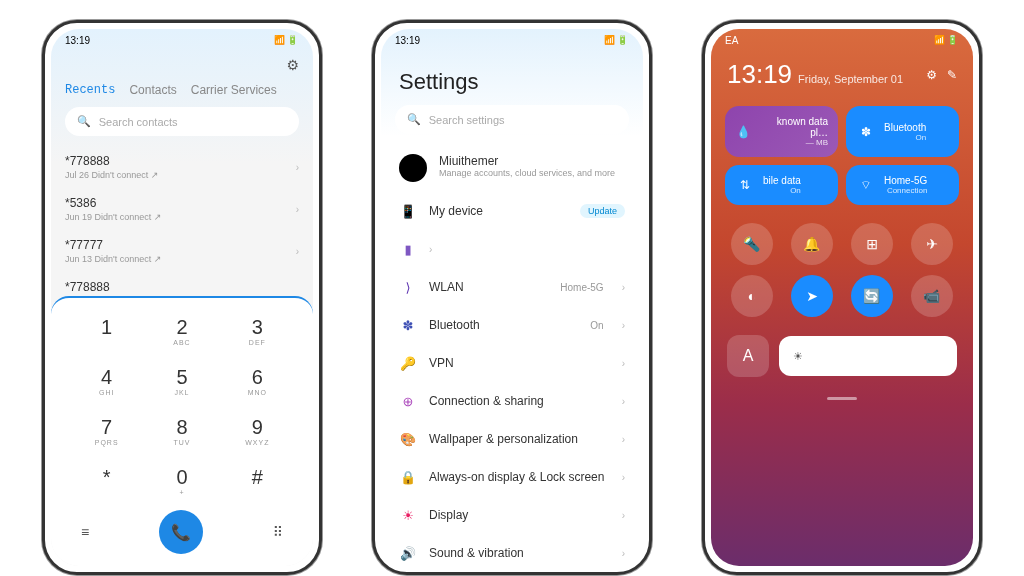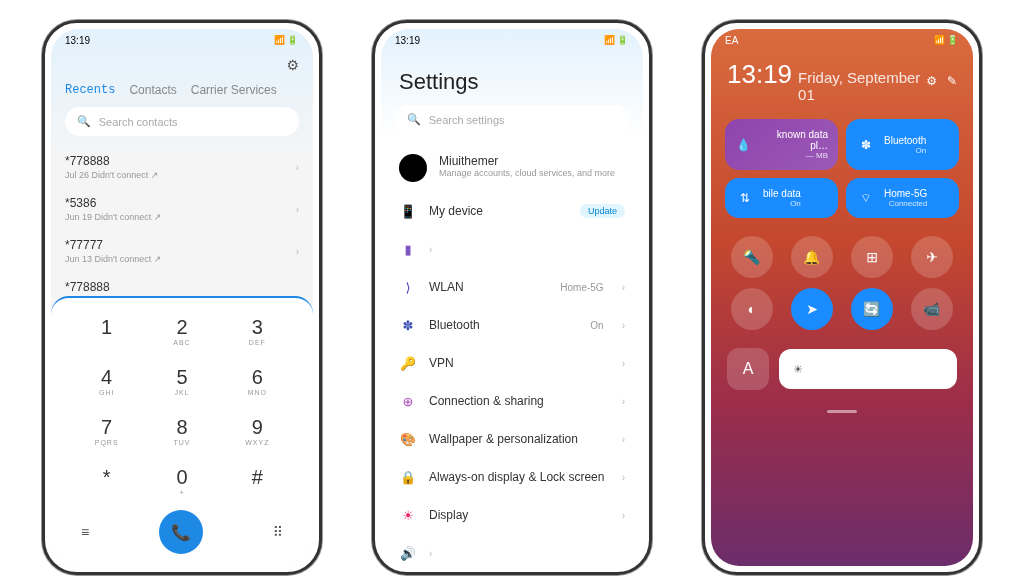--- a/index.html
+++ b/index.html
@@ -131,21 +131,21 @@
 }
 .p3 .status-bar { color: #fff; }
 .cc-header {
   display: flex;
   justify-content: space-between;
   align-items: center;
   padding: 8px 16px;
   color: #fff;
 }
 .cc-time { font-size: 26px; font-weight: 300; }
-.cc-date { font-size: 15px; opacity: 0.85; margin-left: 6px; }
+.cc-date { font-size: 11px; opacity: 0.85; margin-left: 6px; text-align: right; }
 .cc-actions { display: flex; gap: 10px; font-size: 12px; }
 .cc-tiles {
   display: grid;
   grid-template-columns: 1fr 1fr;
   gap: 8px;
   padding: 8px 14px;
 }
 .tile {
   border-radius: 14px;
   padding: 10px;
@@ -390,20 +390,21 @@
             <span class="settings-label">Always-on display &amp; Lock screen</span>
             <span class="chevron">›</span>
           </div>
           <div class="settings-item">
             <span class="settings-icon" style="color:#e91e63">☀</span>
             <span class="settings-label">Display</span>
             <span class="chevron">›</span>
           </div>
           <div class="settings-item">
             <span class="settings-icon" style="color:#c2185b">🔊</span>
+            <span class="settings-label">Sound &amp; vibration</span>
             <span class="chevron">›</span>
           </div>
         </div>
     </div>
   </div>
 </div>
 
 <div class="phone">
   <div class="phone-inner p3">
     <div class="status-bar">
@@ -439,21 +440,21 @@
         <span class="tile-icon">⇅</span>
         <div class="tile-text">
           <span>bile data</span>
           <span class="tile-sub">On</span>
         </div>
       </div>
       <div class="tile tile4">
         <span class="tile-icon">⌔</span>
         <div class="tile-text">
           <span>Home-5G</span>
-          <span class="tile-sub">Connected</span>
+          <span class="tile-sub">Connection</span>
         </div>
       </div>
     </div>
     <div class="cc-grid" id="toggle-grid">
         <div class="toggle toggle-off">🔦</div>
         <div class="toggle toggle-off">🔔</div>
         <div class="toggle toggle-off">⊞</div>
         <div class="toggle toggle-off">✈</div>
         <div class="toggle toggle-off">◐</div>
         <div class="toggle toggle-on">➤</div>

